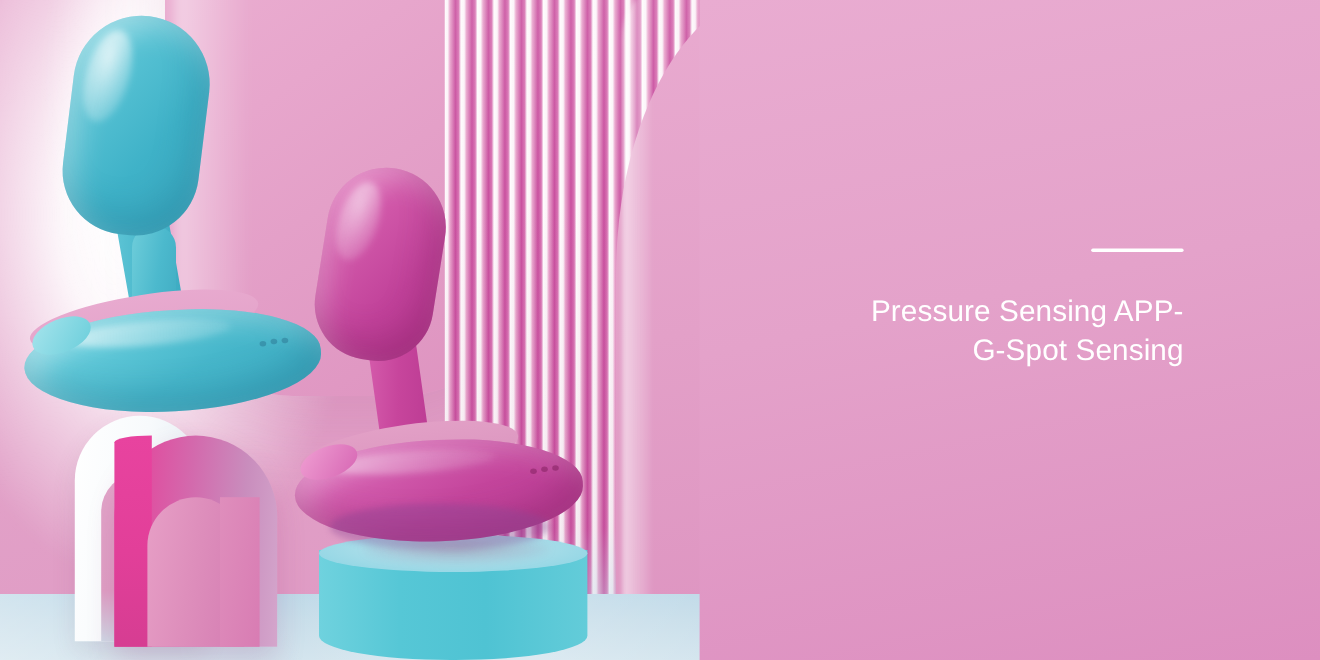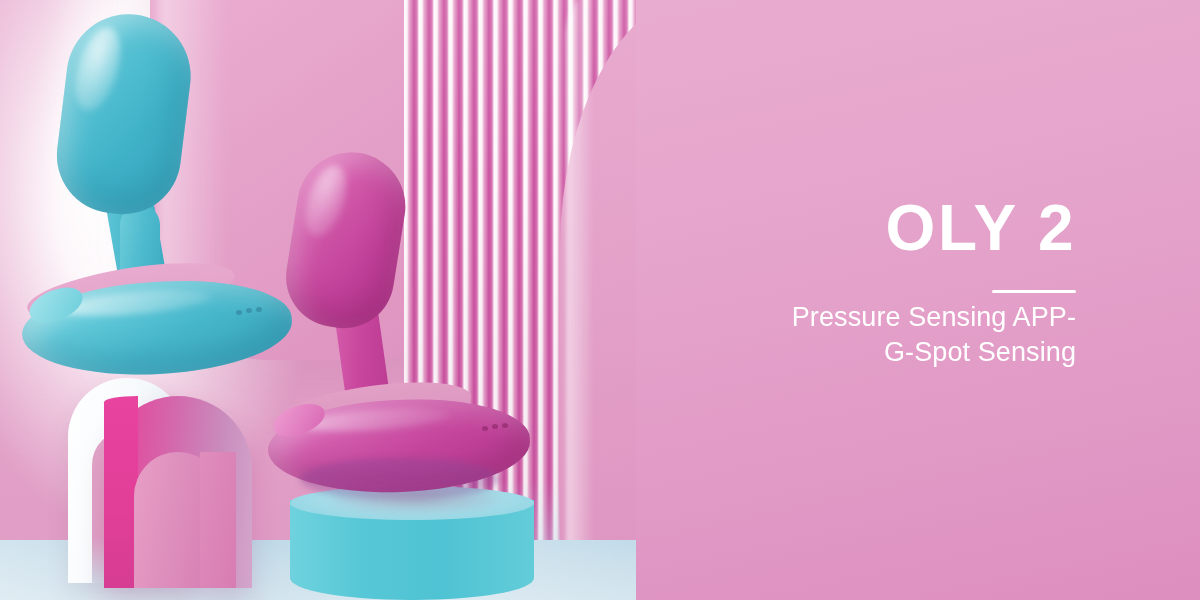--- a/index.html
+++ b/index.html
@@ -461,21 +461,21 @@
   }
   .divider {
     display: inline-block;
     width: 84px;
     height: 3px;
     background: #ffffff;
     margin: 30px 0 0 0;
     border-radius: 2px;
   }
   .subtitle {
-    margin: 3px 0 0 0;
+    margin: 32px 0 0 0;
     color: #ffffff;
     font-size: 27px;
     font-weight: normal;
     line-height: 1.28;
     letter-spacing: 0.1px;
     font-family: "Liberation Sans", sans-serif;
   }
   .subtitle .sub-line { display: block; }
 </style>
 </head>
@@ -534,21 +534,20 @@
     <div class="pk-bulb"></div>
     <div class="pk-bulb-hl"></div>
     <div class="pk-btn b1"></div>
     <div class="pk-btn b2"></div>
     <div class="pk-btn b3"></div>
 
   </div>
 
   <div class="panel">
     <div class="panel-inner">
-      <h1 class="title">OLY 2</h1>
       <span class="divider"></span>
       <p class="subtitle">
         <span class="sub-line">Pressure Sensing APP-</span>
         <span class="sub-line">G-Spot Sensing</span>
       </p>
     </div>
   </div>
 
 </div>
 

